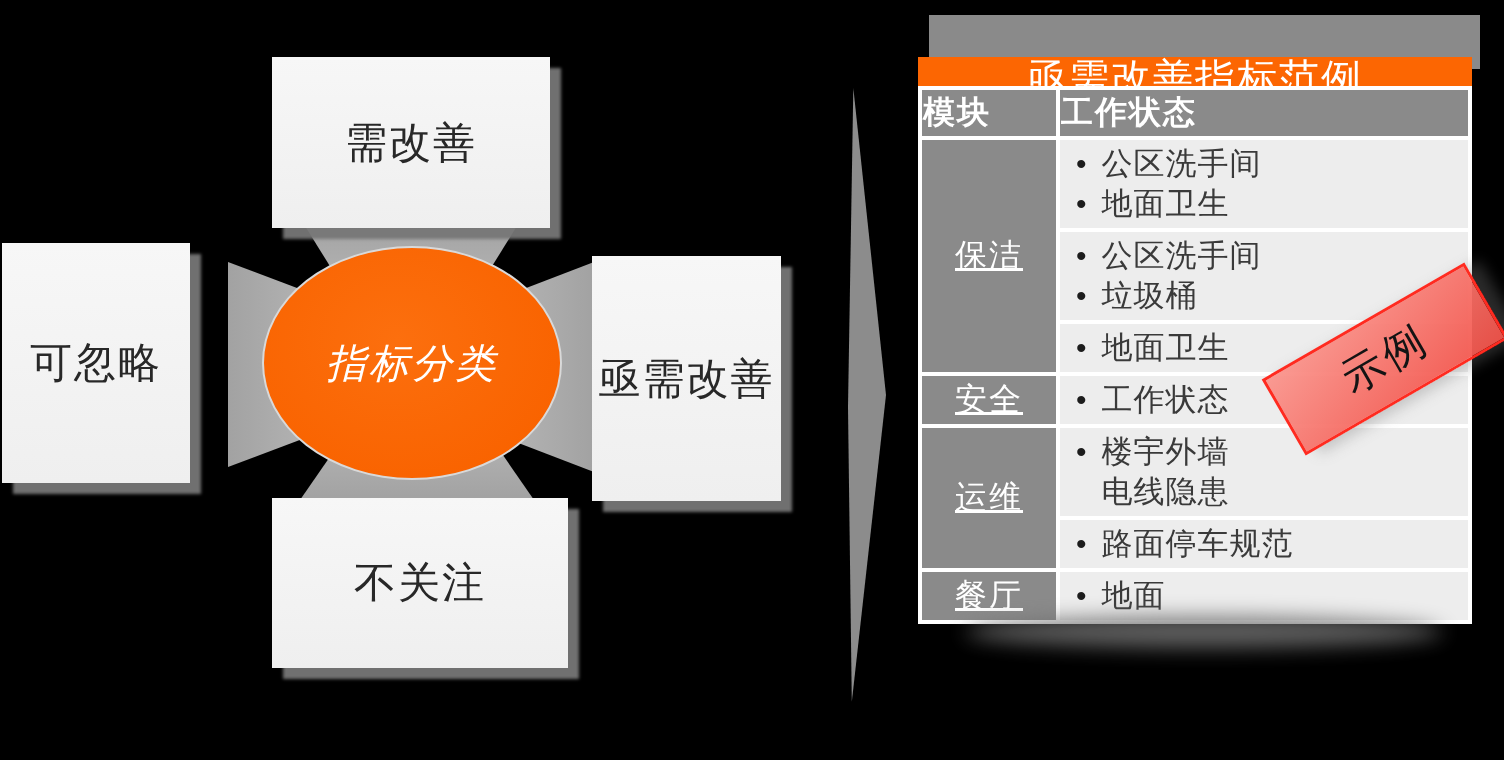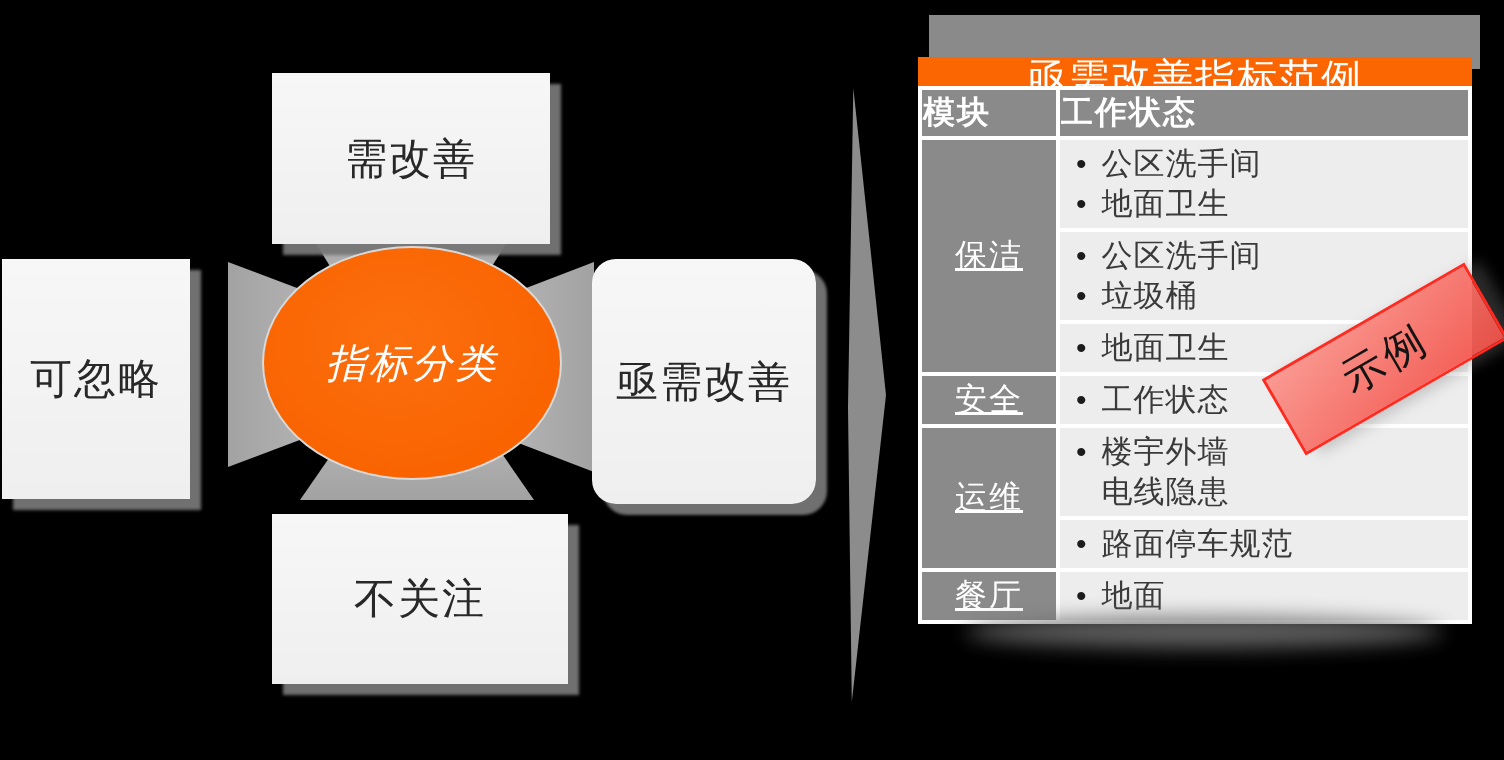--- a/index.html
+++ b/index.html
@@ -17,24 +17,24 @@
   .beam-left  {left:228px;top:262px;width:185px;height:205px;
                background:linear-gradient(to right,#A2A2A2,#C9C9C9);
                clip-path:polygon(0 0,100% 34%,100% 66%,0 100%);}
   .beam-right {left:408px;top:262px;width:186px;height:210px;
                background:linear-gradient(to left,#A2A2A2,#C9C9C9);
                clip-path:polygon(0 34%,100% 0,100% 100%,0 66%);}
 
   .node-box{position:absolute;background:linear-gradient(180deg,#F7F7F7,#EFEFEF);
             box-shadow:11px 11px 3px rgba(118,118,118,.95);
             display:flex;align-items:center;justify-content:center;
-            font-size:42px;letter-spacing:2px;color:#282828;margin-top:16px;}
+            font-size:42px;letter-spacing:2px;color:#282828;}
   .node-top   {left:272px;top:57px;width:278px;height:171px;}
   .node-left  {left:2px;top:243px;width:188px;height:240px;}
-  .node-right {left:592px;top:243px;width:224px;height:245px;border-radius:24px;}
+  .node-right {left:592px;top:256px;width:189px;height:245px;}
   .node-bottom{left:272px;top:498px;width:296px;height:170px;}
 
   .center-ellipse{position:absolute;left:262px;top:246px;width:296px;height:230px;
             border-radius:50%;background:radial-gradient(ellipse at 45% 40%,#FC6F0E,#F96300 75%);
             border:2px solid #D9D9D9;
             display:flex;align-items:center;justify-content:center;
             font-size:40px;letter-spacing:3px;color:#fff;font-style:italic;}
 
   
   .divider{position:absolute;left:848px;top:88px;width:38px;height:614px;background:#8C8C8C;

